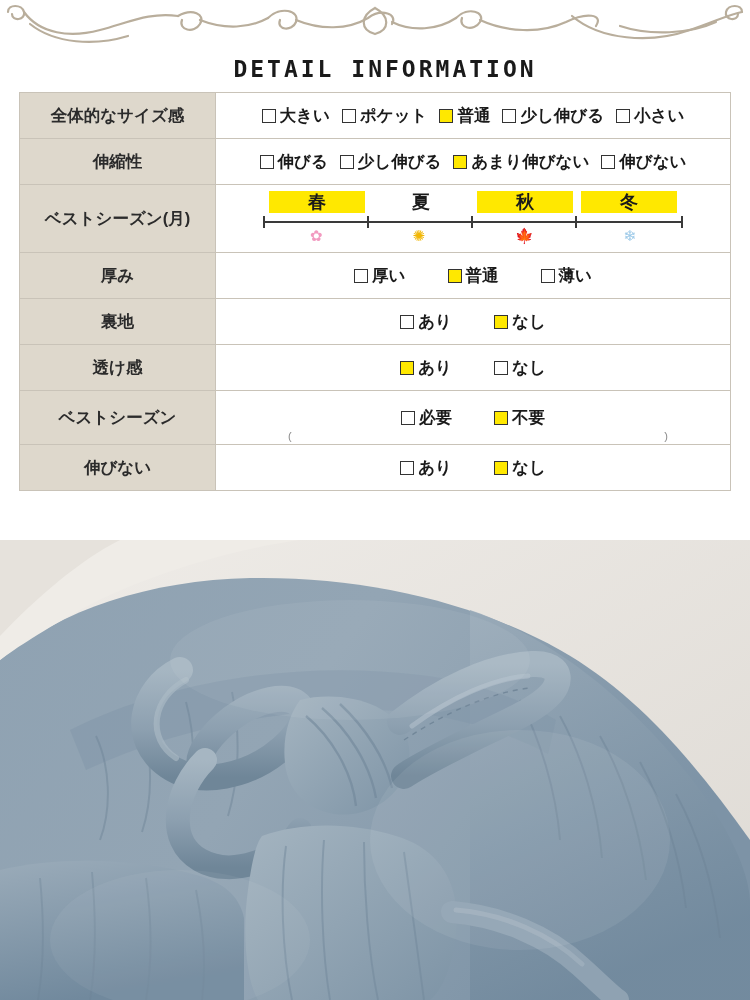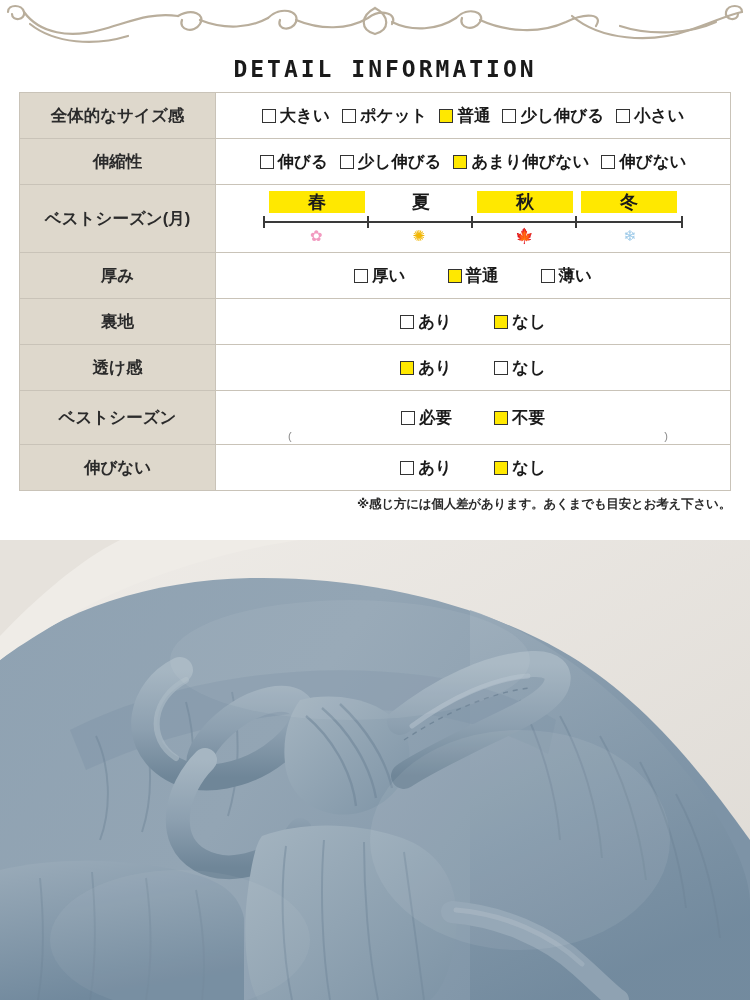--- a/index.html
+++ b/index.html
@@ -378,21 +378,20 @@
             <span class="opt">
                 <span class="box checked"></span>
                 <span>なし</span>
               </span>
           </div>
         </td>
       </tr>
     </tbody>
   </table>
 
-  <div class="footnote">※感じ方には個人差があります。あくまでも目安とお考え下さい。</div>
 
   <div class="photo">
     <svg width="750" height="460" viewBox="0 0 750 460" xmlns="http://www.w3.org/2000/svg">
       <defs>
         <linearGradient id="bg" x1="0" y1="0" x2="1" y2="1">
           <stop offset="0%" stop-color="#efece8"></stop>
           <stop offset="100%" stop-color="#dedad4"></stop>
         </linearGradient>
         <linearGradient id="fabA" x1="0" y1="0" x2="1" y2="0.4">
           <stop offset="0%" stop-color="#8fa2b2"></stop>

